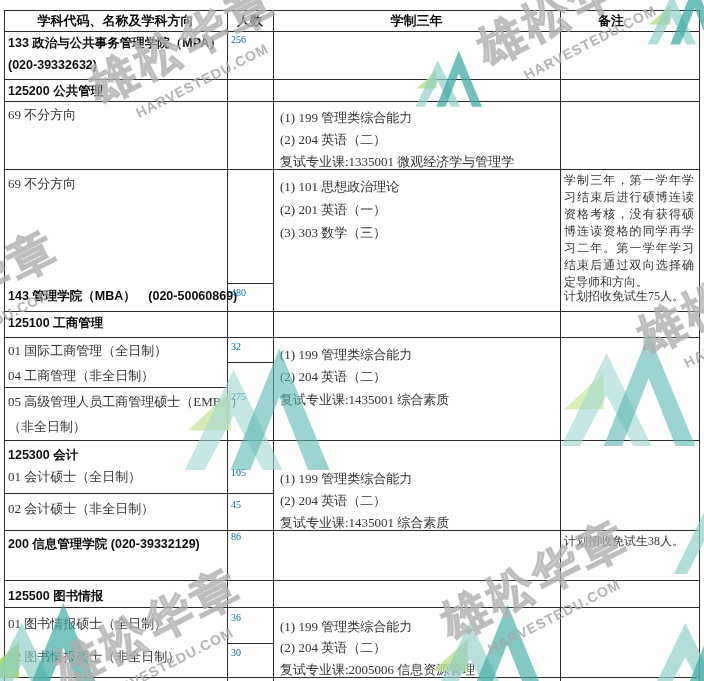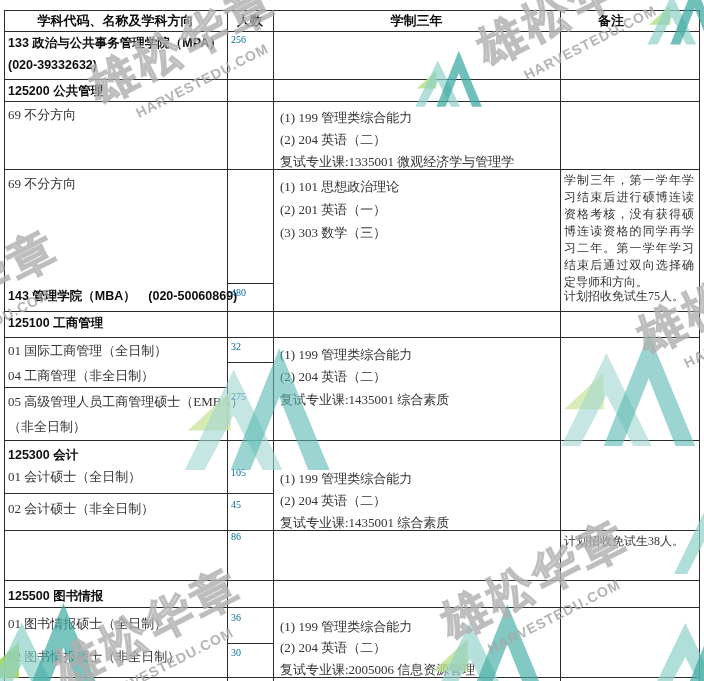--- a/index.html
+++ b/index.html
@@ -92,20 +92,21 @@
 
   <div class="t b" style="left:8px;top:448px">125300 会计</div>
   <div class="t" style="left:8px;top:470px">01 会计硕士（全日制）</div>
   <div class="t num" style="left:231px;top:466px">105</div>
   <div class="t" style="left:8px;top:502px">02 会计硕士（非全日制）</div>
   <div class="t num" style="left:231px;top:498px">45</div>
   <div class="t" style="left:280px;top:472px">(1) 199 管理类综合能力</div>
   <div class="t" style="left:280px;top:494px">(2) 204 英语（二）</div>
   <div class="t" style="left:280px;top:516px">复试专业课:1435001 综合素质</div>
 
+  <div class="t b" style="left:8px;top:537px">200 信息管理学院 (020-39332129)</div>
   <div class="t num" style="left:231px;top:530px">86</div>
   <div class="t" style="left:564px;top:534px;font-size:12px">计划招收免试生38人。</div>
 
   <div class="t b" style="left:8px;top:589px">125500 图书情报</div>
   <div class="t" style="left:8px;top:617px">01 图书情报硕士（全日制）</div>
   <div class="t num" style="left:231px;top:611px">36</div>
   <div class="t" style="left:8px;top:650px">02 图书情报硕士（非全日制）</div>
   <div class="t num" style="left:231px;top:646px">30</div>
   <div class="t" style="left:280px;top:620px">(1) 199 管理类综合能力</div>
   <div class="t" style="left:280px;top:641px">(2) 204 英语（二）</div>

